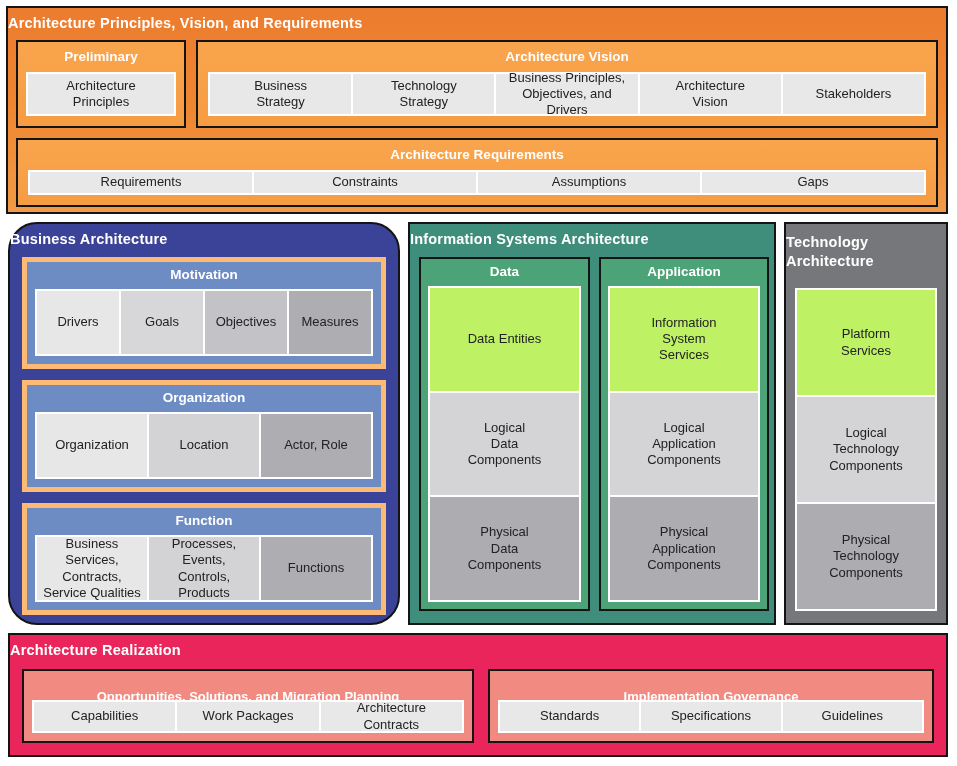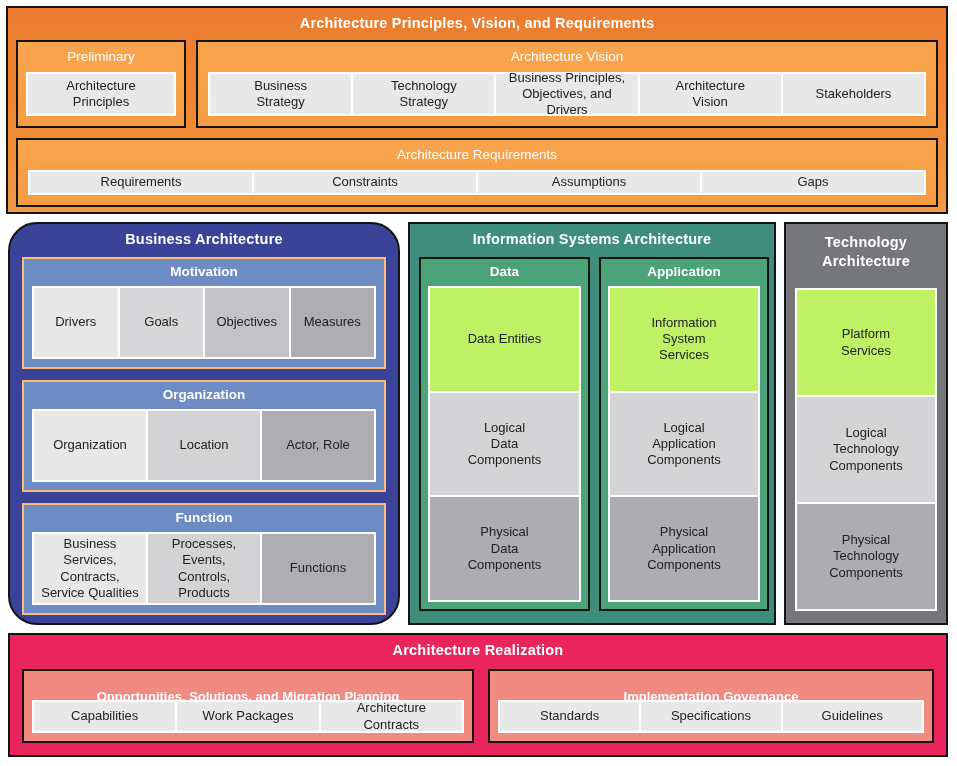--- a/index.html
+++ b/index.html
@@ -2,38 +2,38 @@
 <html><head>
 <meta charset="utf-8">
 <style>
   html,body{margin:0;padding:0;background:#ffffff;}
   .canvas{
     position:relative;width:957px;height:766px;background:#ffffff;
     font-family:"Liberation Sans", sans-serif;color:#222;overflow:hidden;
   }
   .sec{position:absolute;border:2px solid #141414;box-sizing:border-box;}
   .sec-title{
-    text-align:center;font-weight:bold;color:#ffffff;font-size:14.5px;
+    font-weight:bold;color:#ffffff;font-size:14.5px;
     padding-top:7px;letter-spacing:.2px;
   }
   
   .top{left:6px;top:6px;width:942px;height:208px;
        background:linear-gradient(180deg,#ec7c2f 0%,#ee852f 45%,#f29a47 100%);}
   .o-box{position:absolute;border:2px solid #141414;box-sizing:border-box;
          background:linear-gradient(180deg,#f9a54d 0%,#f69c43 100%);}
-  .o-head{text-align:center;font-weight:normal;color:#ffffff;font-size:13.5px;padding-top:7px;}
+  .o-head{text-align:center;font-weight:bold;color:#ffffff;font-size:13.5px;padding-top:7px;}
   .prelim{left:8px;top:32px;width:170px;height:88px;}
   .vision{left:188px;top:32px;right:8px;height:88px;}
   .reqs{left:8px;top:130px;right:8px;height:69px;}
   
   .biz{left:8px;top:222px;width:392px;height:403px;background:#3a4397;border-radius:29px;}
   .isa{left:408px;top:222px;width:368px;height:403px;background:#3f8e7c;}
   .tech{left:784px;top:222px;width:164px;height:403px;background:#76777a;}
   .b-group{position:absolute;left:12px;right:12px;height:112px;
-           border:2px solid #fdba74;box-sizing:border-box;background:#6d8cc4;}
+           border:5px solid #fdba74;box-sizing:border-box;background:#6d8cc4;}
   .b-head{text-align:center;font-weight:bold;color:#ffffff;font-size:13.5px;padding-top:5px;}
   .g1{top:33px;} .g2{top:156px;} .g3{top:279px;}
   .isa-col{position:absolute;top:33px;bottom:12px;width:171px;
            border:2px solid #141414;box-sizing:border-box;background:#4ca377;}
   .col-data{left:9px;} .col-app{left:189px;width:170px;}
   
   .real{left:8px;top:633px;width:940px;height:124px;background:#e9255c;}
   .r-group{position:absolute;top:34px;height:74px;border:2px solid #141414;
            box-sizing:border-box;background:#f18b82;}
   .r-opp{left:12px;width:452px;} .r-gov{left:478px;width:446px;}

